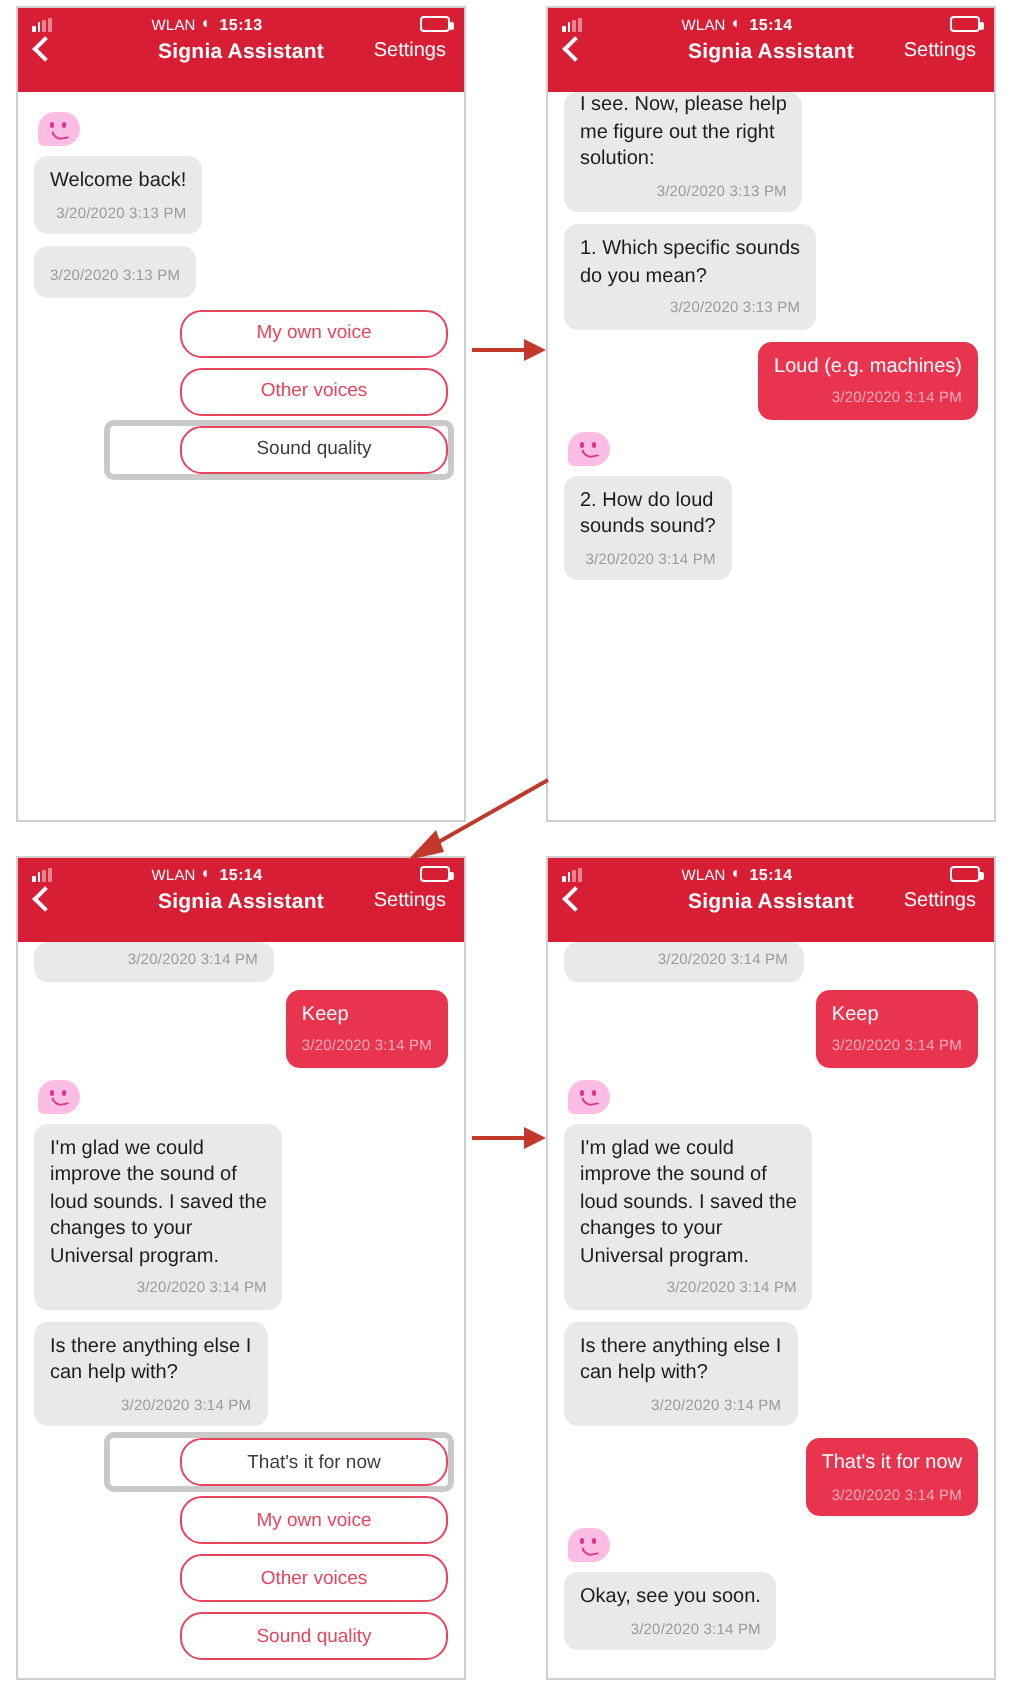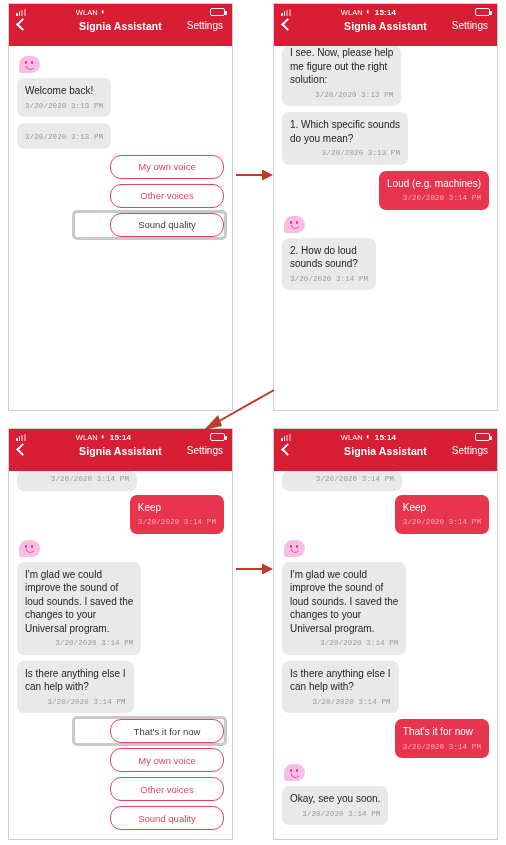--- a/index.html
+++ b/index.html
@@ -132,33 +132,32 @@
     position: relative;
   }
   .bubble.bot { background: #E9E9E9; color: #1c1c1c; }
   .bubble.user { background: #E8344E; color: #ffffff; }
   .bubble .txt { white-space: pre-line; }
   .bubble .ts {
     font-size: 7.5px;
     margin-top: 2px;
     text-align: right;
     letter-spacing: .1px;
-    font-family: Liberation Mono, monospace;
   }
   .bubble.bot .ts { color: #9a9a9a; }
   .bubble.user .ts { color: #F6AFB9; }
 
   
   .bubble.clipped { padding-top: 0; }
 
   
   .replies { display: flex; flex-direction: column; align-items: flex-end; gap: 5px; margin-top: 2px; }
   .reply-wrap { position: relative; display: inline-block; }
   .reply {
-    width: 114px;
+    width: 134px;
     text-align: center;
     border: 1.1px solid #E8445E;
     border-radius: 11px;
     background: #ffffff;
     color: #E8445E;
     font-size: 9.5px;
     padding: 5.5px 4px;
     cursor: pointer;
     margin-left: 35px;
   }
@@ -183,20 +182,21 @@
       <div class="sb-left">
         <span class="sig-bars">
             <i></i>
             <i></i>
             <i></i>
             <i></i>
           </span>
         <span class="sb-carrier">WLAN</span>
         <span class="wifi">◐</span>
       </div>
+      <div class="sb-time">15:13</div>
       <div class="sb-right">
         <span class="battery"><span class="lvl"></span></span>
       </div>
     </div>
     <div class="navbar">
       <span class="back-chevron"></span>
       <span class="nav-title">Signia Assistant</span>
       <span class="nav-settings">Settings</span>
     </div>
     <div class="chat">

